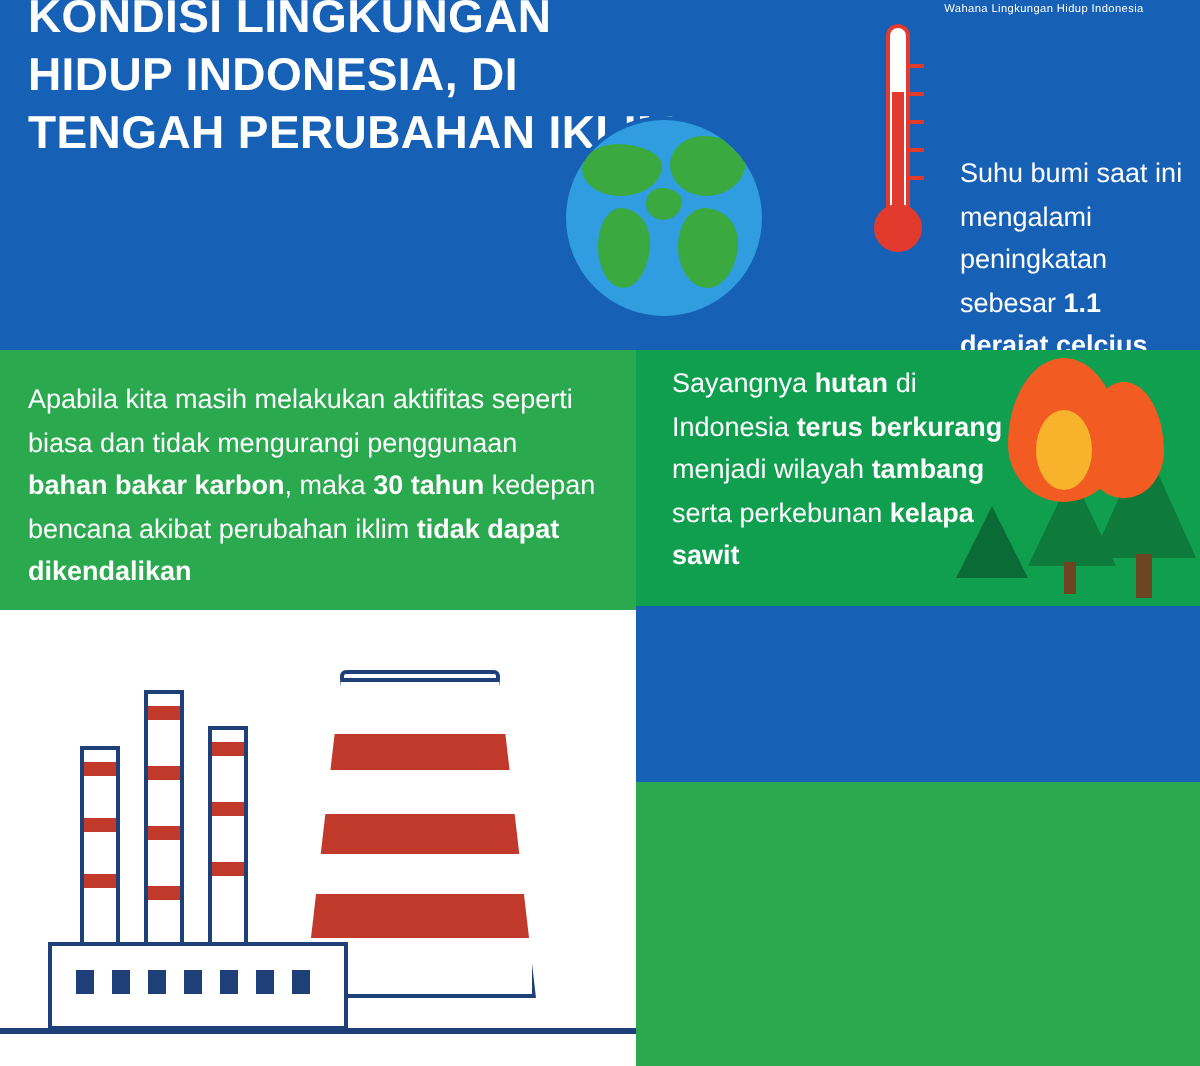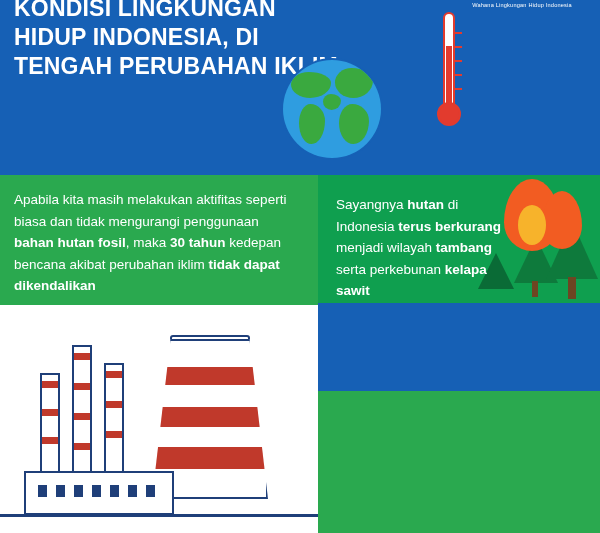--- a/index.html
+++ b/index.html
@@ -100,21 +100,21 @@
   .building{
     position:absolute;left:24px;bottom:18px;width:150px;height:44px;
     background:#ffffff;border:2px solid #1f3f79;box-sizing:border-box;
   }
   .win{position:absolute;top:12px;width:9px;height:12px;background:#1f3f79;}
   .baseline{position:absolute;left:0;bottom:16px;width:318px;height:3px;background:#1f3f79;}
 
   
   .fire-box{position:absolute;left:318px;top:175px;width:282px;height:128px;background:#0f9f4f;overflow:hidden;}
   .fire-text{
-    position:absolute;left:336px;top:194px;width:168px;
+    position:absolute;left:336px;top:181px;width:168px;
     color:#ffffff;font-size:13.5px;line-height:21.5px;z-index:4;
   }
   .fire-text b{font-weight:bold;}
   .tree{position:absolute;background:#0a6b36;}
   .t-cone{width:0;height:0;border-left:22px solid transparent;border-right:22px solid transparent;border-bottom:46px solid #0e7a3c;background:transparent;}
   .flame{
     position:absolute;background:#f25c22;border-radius:50% 50% 50% 50%/60% 60% 40% 40%;
   }
   .flame2{position:absolute;background:#f7b32b;border-radius:50%;}
 
@@ -125,20 +125,21 @@
 </head>
 <body>
 
 <div class="canvas">
 
   <div class="top-band">
 
     <div class="title">KONDISI LINGKUNGAN HIDUP INDONESIA, DI TENGAH PERUBAHAN IKLIM</div>
 
 
+    <div class="right-top-text">Suhu bumi saat ini mengalami peningkatan sebesar <b>1.1 derajat celcius</b></div>
 
     <div class="logo">
 
       <div class="logo-word">WALHI</div>
       <div class="logo-sub">Wahana Lingkungan Hidup Indonesia</div>
     </div>
 
     <div class="globe">
       <i class="g1"></i>
         <i class="g2"></i>
@@ -153,21 +154,21 @@
       <div class="thermo-tick" style="top:20px;"></div>
       <div class="thermo-tick" style="top:34px;"></div>
       <div class="thermo-tick" style="top:48px;"></div>
       <div class="thermo-tick" style="top:62px;"></div>
       <div class="thermo-tick" style="top:76px;"></div>
       <div class="thermo-bulb"></div>
     </div>
   </div>
 
   <div class="green-panel">
-    <div class="green-text">Apabila kita masih melakukan aktifitas seperti biasa dan tidak mengurangi penggunaan <b>bahan hutan fosil</b>, maka <b>30 tahun</b> kedepan bencana akibat perubahan iklim <b>tidak dapat dikendalikan</b></div>
+    <div class="green-text">Apabila kita masih melakukan aktifitas seperti biasa dan tidak mengurangi penggunaan <b>bahan bakar karbon</b>, maka <b>30 tahun</b> kedepan bencana akibat perubahan iklim <b>tidak dapat dikendalikan</b></div>
   </div>
 
   <div class="factory-area">
     <div class="baseline"></div>
 
     <div class="tower-top"></div>
     <div class="tower">
       <div class="tband" style="top:26px;"></div>
       <div class="tband" style="top:66px;height:20px;"></div>
       <div class="tband" style="top:106px;height:22px;"></div>

